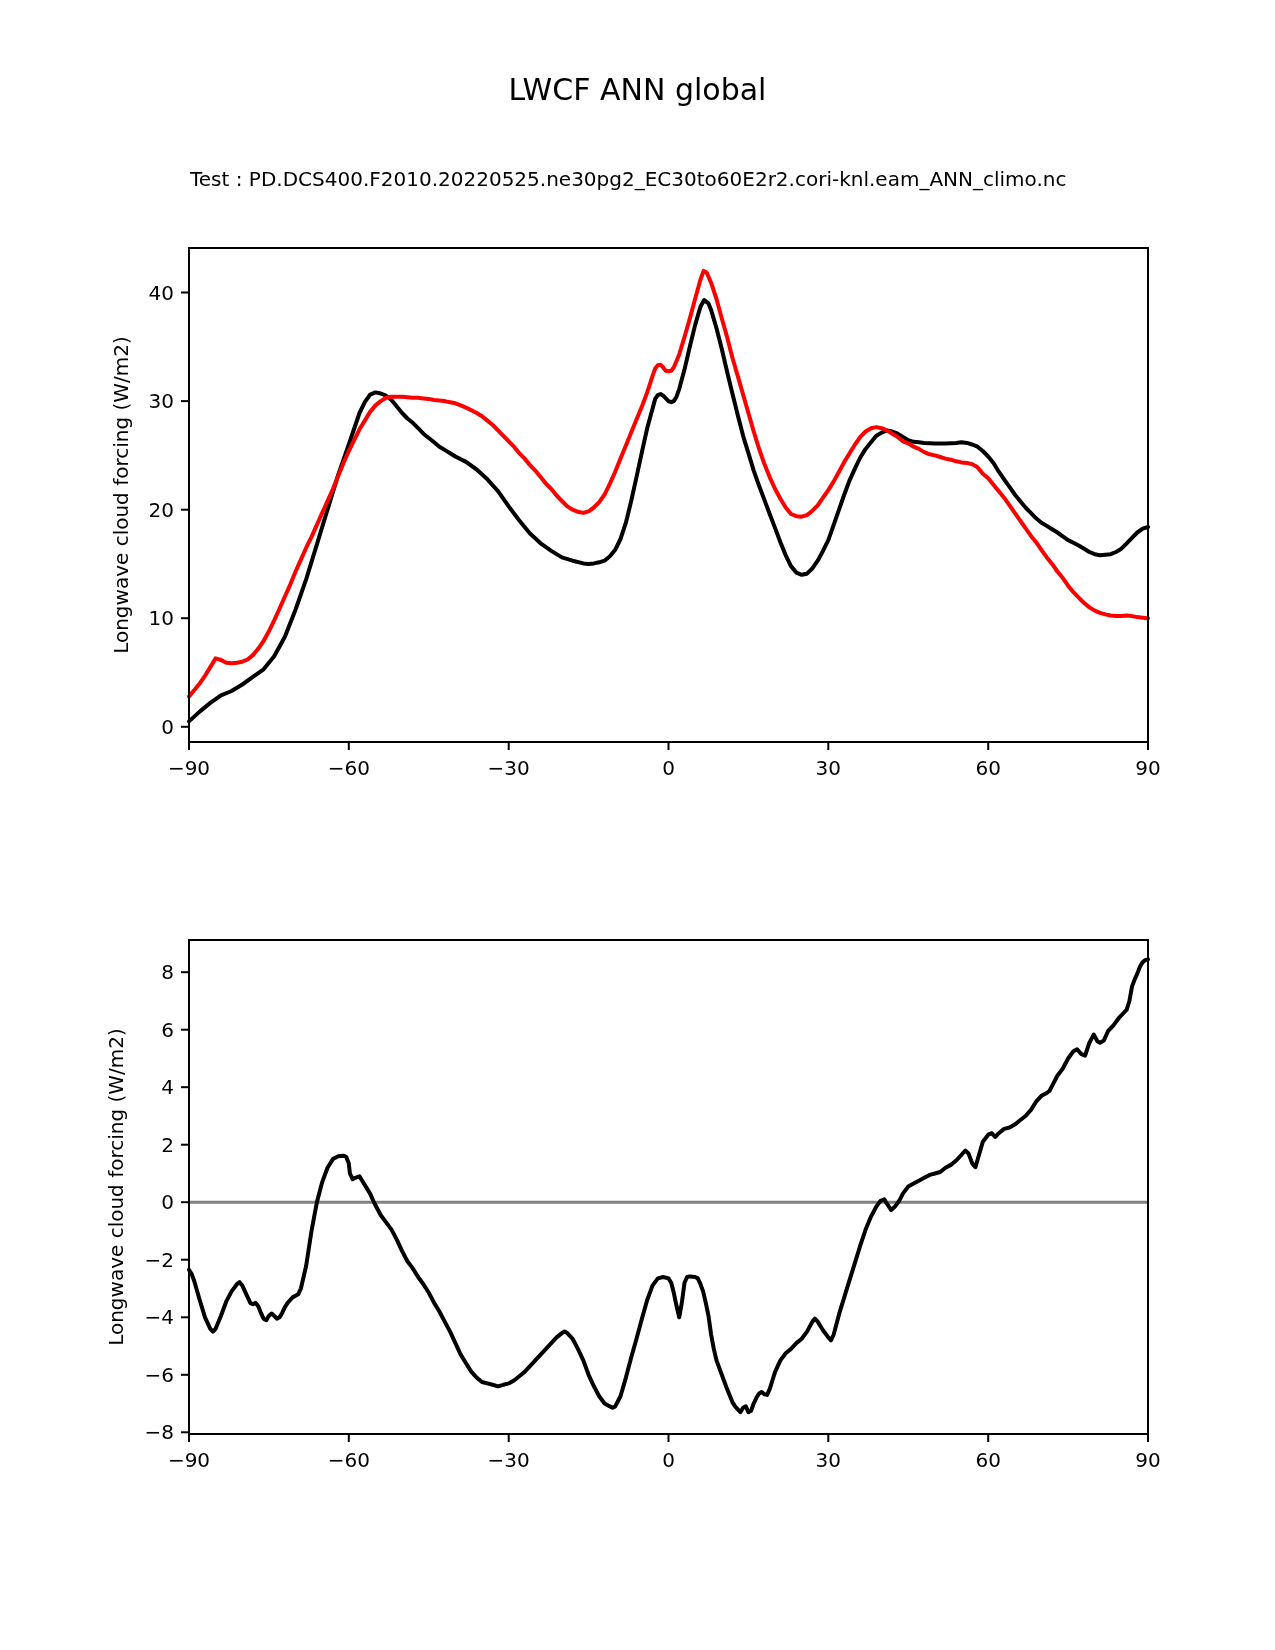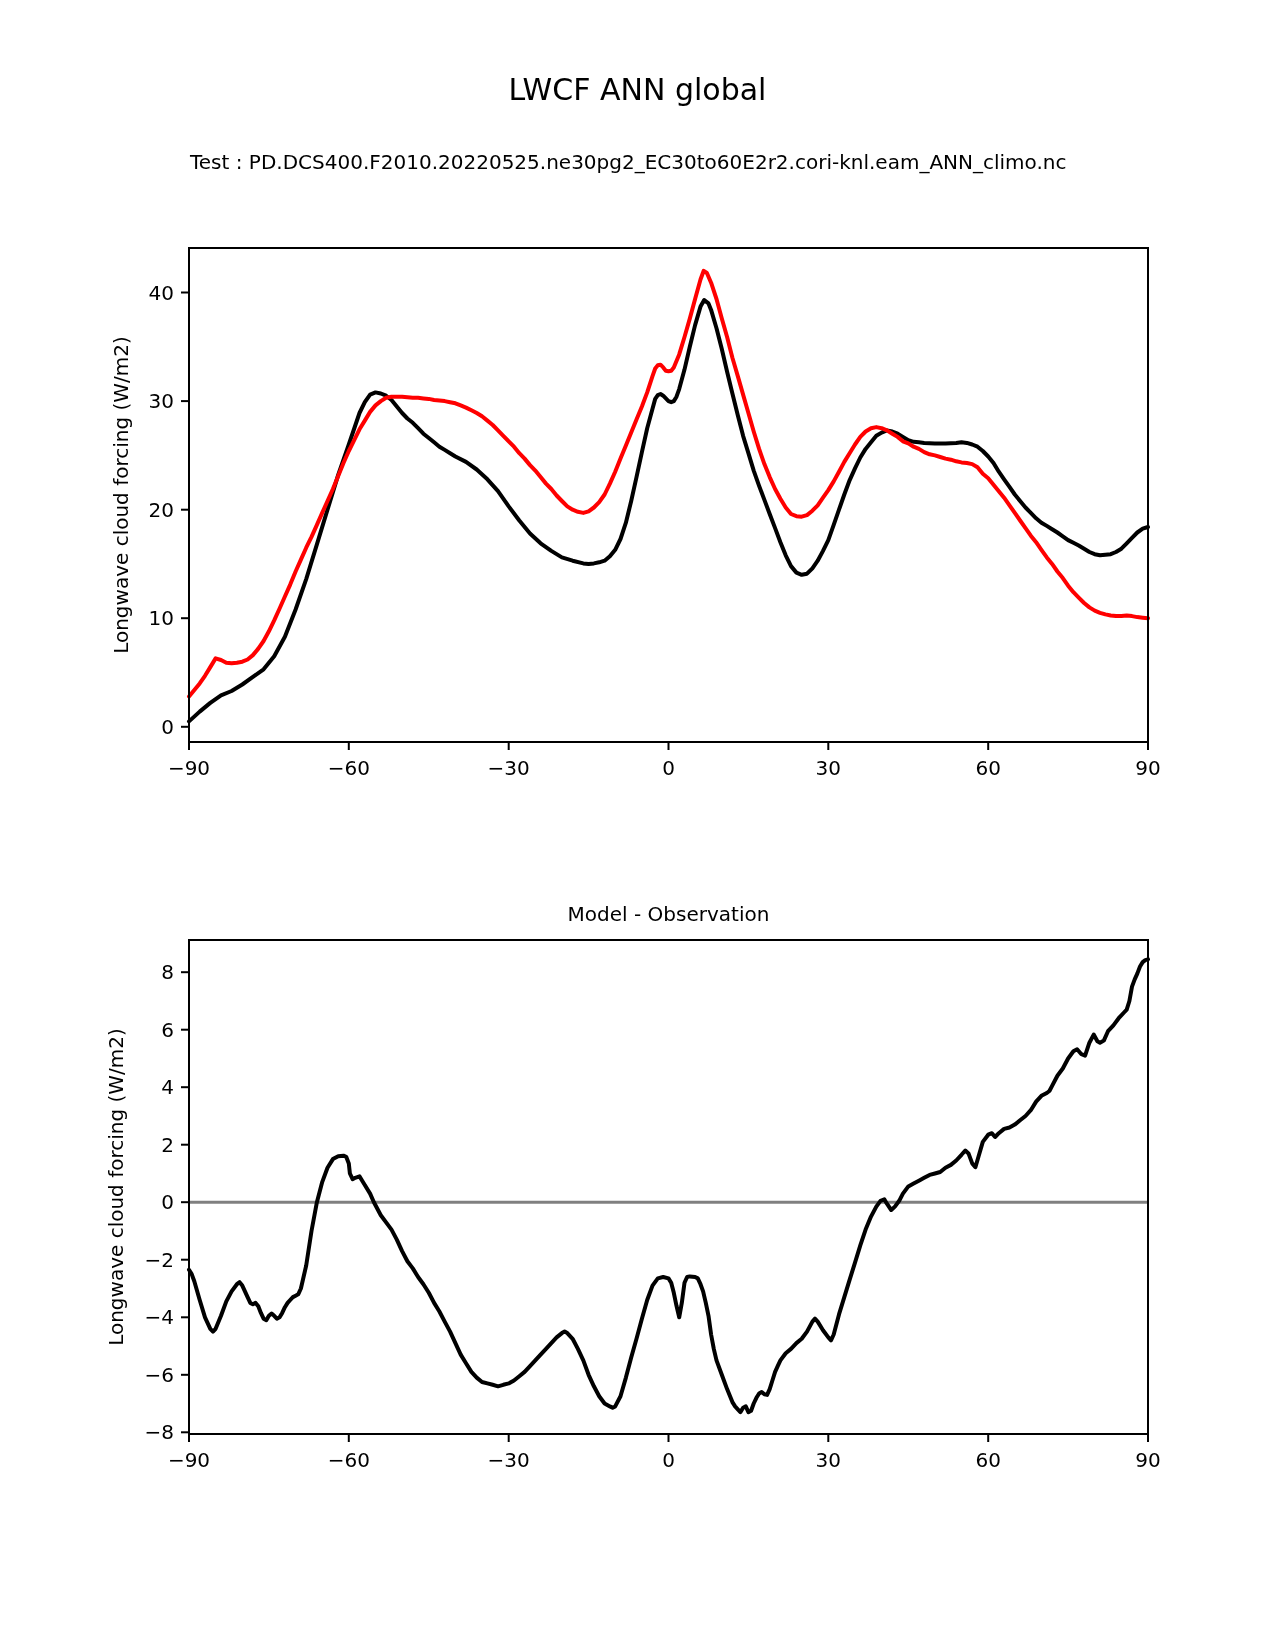--- a/index.html
+++ b/index.html
@@ -1,40 +1,39 @@
 <!DOCTYPE html>
 <html><head>
 <meta charset="utf-8">
 <style>
   html,body{margin:0;padding:0;background:#ffffff;}
   .figure{position:relative;width:1275px;height:1518px;background:#ffffff;
           font-family:"DejaVu Sans",sans-serif;color:#000;overflow:hidden;padding-left:44px;}
   .fig-title{position:absolute;top:72px;left:0;width:1275px;text-align:center;
              font-size:30px;}
-  .test-line{position:absolute;top:150px;left:190px;font-size:20px;white-space:nowrap;}
+  .test-line{position:absolute;top:167px;left:190px;font-size:20px;white-space:nowrap;}
   .ref-line{position:absolute;top:199px;left:190px;font-size:20px;white-space:nowrap;}
   .plot2-title{position:absolute;top:902px;left:189px;width:959px;text-align:center;
                font-size:20px;}
   .ylabel{position:absolute;width:440px;height:24px;line-height:24px;text-align:center;
           font-size:20px;white-space:nowrap;transform:rotate(-90deg);}
   .ylabel.top{left:-99px;top:483px;}
   .ylabel.bot{left:-104px;top:1175px;}
   svg.plot{position:absolute;left:0;top:0;}
 </style>
 </head>
 <body>
 
 <div class="figure" style="background: rgb(255, 255, 255);">
   <div class="fig-title">LWCF ANN global</div>
   <div class="test-line" style="color: rgb(0, 0, 0);">Test : PD.DCS400.F2010.20220525.ne30pg2_EC30to60E2r2.cori-knl.eam_ANN_climo.nc</div>
 
   <div class="ylabel top">Longwave cloud forcing (W/m2)</div>
   <div class="ylabel bot">Longwave cloud forcing (W/m2)</div>
 
-  <div class="plot2-title">Model - Observation</div>
 
   <svg class="plot" width="1275" height="1650">
       <path d="M189.0,721.4 L199.7,711.6 L210.3,702.9 L221.0,695.3 L231.6,691.0 L242.3,684.5 L252.9,676.9 L263.6,669.3 L274.2,656.2 L284.9,636.7 L295.6,609.5 L306.2,579.1 L316.9,544.4 L327.5,509.7 L338.2,474.9 L348.8,444.5 L359.5,413.0 L364.8,402.2 L370.1,394.6 L375.5,392.4 L380.8,393.5 L386.1,395.7 L391.5,400.0 L396.8,406.5 L402.1,413.0 L407.4,418.5 L412.8,422.8 L418.1,428.2 L423.4,433.7 L428.8,438.0 L434.1,442.3 L439.4,446.7 L444.7,449.9 L450.1,453.2 L455.4,456.5 L466.0,461.9 L476.7,469.5 L487.4,479.3 L498.0,491.2 L508.7,506.4 L519.3,520.5 L530.0,533.5 L540.6,543.3 L551.3,550.9 L561.9,557.4 L572.6,560.7 L583.3,563.4 L588.6,563.9 L593.9,563.4 L599.2,562.3 L604.6,560.7 L609.9,556.3 L615.2,549.8 L620.5,539.0 L625.9,522.7 L631.2,501.0 L636.5,477.1 L641.9,452.1 L647.2,428.2 L652.5,408.7 L655.2,398.9 L657.8,395.1 L660.5,394.0 L663.2,395.7 L668.5,401.1 L671.2,402.2 L673.8,401.1 L676.5,396.7 L679.2,389.1 L684.5,369.6 L689.8,346.8 L695.1,325.1 L700.5,306.6 L704.2,300.1 L708.5,303.4 L711.1,309.9 L716.5,328.3 L721.8,349.0 L727.1,371.8 L732.4,393.5 L737.8,415.2 L743.1,435.8 L748.4,453.2 L753.7,470.6 L759.1,485.8 L764.4,499.9 L769.7,514.0 L775.1,528.1 L780.4,542.2 L785.7,555.3 L791.0,566.1 L796.4,572.6 L801.7,574.8 L807.0,573.7 L812.4,568.3 L817.7,560.7 L823.0,550.9 L828.3,540.1 L833.7,524.9 L839.0,509.7 L844.3,494.5 L849.6,480.3 L855.0,468.4 L860.3,457.5 L865.6,448.9 L871.0,442.3 L876.3,435.8 L881.6,432.6 L886.9,430.4 L892.3,431.5 L897.6,433.7 L902.9,436.9 L908.3,440.2 L913.6,441.8 L918.9,442.3 L924.2,442.9 L934.9,443.4 L945.5,443.4 L956.2,442.9 L961.5,442.3 L966.9,442.9 L972.2,444.5 L977.5,446.7 L982.8,451.0 L988.2,456.5 L993.5,463.0 L998.8,471.7 L1004.1,479.3 L1009.5,486.9 L1014.8,494.5 L1020.1,501.0 L1025.5,507.5 L1030.8,512.9 L1036.1,518.3 L1041.4,522.7 L1046.8,525.9 L1052.1,529.2 L1057.4,532.5 L1062.8,536.3 L1068.1,540.1 L1073.4,542.8 L1078.7,545.5 L1084.1,548.7 L1089.4,552.0 L1094.7,554.2 L1100.0,555.3 L1105.4,554.7 L1110.7,554.2 L1116.0,552.0 L1121.4,548.7 L1126.7,543.3 L1132.0,537.9 L1137.3,532.5 L1142.7,528.7 L1148.0,527.0" fill="none" stroke="#000000" stroke-width="4" stroke-linejoin="round" stroke-linecap="round"></path>
       <path d="M189.0,696.4 L199.7,683.4 L205.0,675.8 L210.3,667.1 L215.6,658.4 L221.0,660.0 L226.3,662.7 L231.6,663.3 L236.9,662.7 L242.3,661.7 L247.6,659.5 L252.9,655.1 L258.3,648.6 L263.6,641.0 L268.9,631.3 L274.2,620.4 L279.6,608.5 L284.9,596.5 L290.2,584.6 L295.6,571.5 L300.9,559.6 L306.2,547.7 L311.5,536.8 L316.9,524.9 L322.2,512.9 L327.5,501.0 L332.9,489.0 L338.2,476.0 L343.5,463.0 L348.8,451.0 L354.2,440.2 L359.5,429.3 L364.8,420.6 L370.1,411.9 L375.5,405.4 L380.8,401.1 L386.1,397.8 L391.5,396.7 L396.8,396.7 L402.1,396.7 L407.4,397.3 L412.8,397.8 L418.1,397.8 L423.4,398.4 L428.8,398.9 L434.1,400.0 L439.4,400.5 L444.7,401.1 L450.1,402.2 L455.4,403.3 L460.7,405.4 L466.0,407.6 L471.4,410.3 L476.7,413.0 L482.0,416.3 L487.4,420.6 L492.7,425.0 L498.0,430.4 L503.3,435.8 L508.7,441.3 L514.0,446.7 L519.3,453.2 L524.6,458.6 L530.0,465.1 L535.3,470.6 L540.6,477.1 L546.0,483.6 L551.3,489.0 L556.6,495.5 L561.9,501.0 L567.3,506.4 L572.6,509.7 L577.9,511.8 L583.3,512.9 L588.6,511.3 L593.9,507.5 L599.2,502.1 L604.6,494.5 L609.9,483.6 L615.2,471.7 L620.5,458.6 L625.9,445.6 L631.2,432.6 L636.5,419.5 L641.9,406.5 L647.2,392.4 L652.5,376.1 L655.2,368.5 L657.8,365.3 L660.5,364.7 L663.2,367.4 L665.8,370.7 L668.5,371.2 L671.2,370.7 L673.8,367.4 L679.2,354.4 L684.5,337.0 L689.8,318.6 L695.1,299.0 L700.5,279.5 L703.7,270.8 L706.9,273.0 L711.1,282.7 L716.5,299.0 L721.8,318.6 L727.1,337.0 L732.4,357.7 L737.8,376.1 L743.1,394.6 L748.4,413.0 L753.7,431.5 L759.1,448.9 L764.4,464.1 L769.7,477.1 L775.1,489.0 L780.4,498.8 L785.7,507.5 L791.0,514.0 L796.4,516.2 L801.7,516.7 L807.0,515.1 L812.4,510.7 L817.7,505.3 L823.0,497.7 L828.3,490.1 L833.7,481.4 L839.0,471.7 L844.3,461.9 L849.6,453.2 L855.0,444.5 L860.3,436.9 L865.6,431.5 L871.0,428.2 L876.3,427.1 L881.6,428.2 L886.9,430.4 L892.3,433.7 L897.6,436.9 L902.9,441.3 L908.3,443.4 L913.6,446.7 L918.9,448.9 L924.2,452.1 L929.6,454.3 L934.9,455.4 L940.2,457.0 L945.5,458.6 L950.9,459.7 L956.2,461.3 L961.5,462.4 L966.9,463.0 L972.2,464.1 L977.5,467.3 L982.8,473.8 L988.2,478.2 L993.5,484.7 L998.8,491.2 L1004.1,497.7 L1009.5,505.3 L1014.8,512.9 L1020.1,520.5 L1025.5,528.1 L1030.8,535.7 L1036.1,542.2 L1041.4,549.8 L1046.8,557.4 L1052.1,563.9 L1057.4,571.5 L1062.8,578.1 L1068.1,585.7 L1073.4,592.2 L1078.7,597.6 L1084.1,603.0 L1089.4,607.4 L1094.7,610.6 L1100.0,612.8 L1105.4,614.4 L1110.7,615.5 L1116.0,616.1 L1121.4,616.1 L1126.7,615.5 L1132.0,616.1 L1137.3,617.1 L1142.7,617.7 L1148.0,618.2" fill="none" stroke="#ff0000" stroke-width="4" stroke-linejoin="round" stroke-linecap="round"></path>
       <rect x="189" y="248" width="959" height="494" fill="none" stroke="#000000" stroke-width="2"></rect>
       <line x1="189.0" x2="189.0" y1="742" y2="750" stroke="#000000" stroke-width="2"></line>
       <text x="189.0" y="775" text-anchor="middle" font-size="20" fill="#000000">−90</text>
       <line x1="348.8" x2="348.8" y1="742" y2="750" stroke="#000000" stroke-width="2"></line>
       <text x="348.8" y="775" text-anchor="middle" font-size="20" fill="#000000">−60</text>
       <line x1="508.7" x2="508.7" y1="742" y2="750" stroke="#000000" stroke-width="2"></line>

